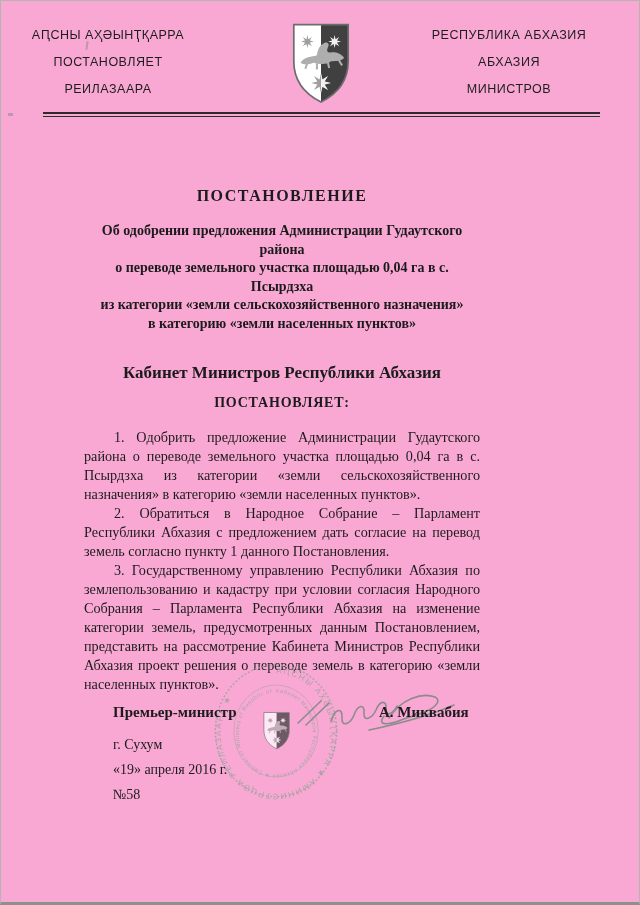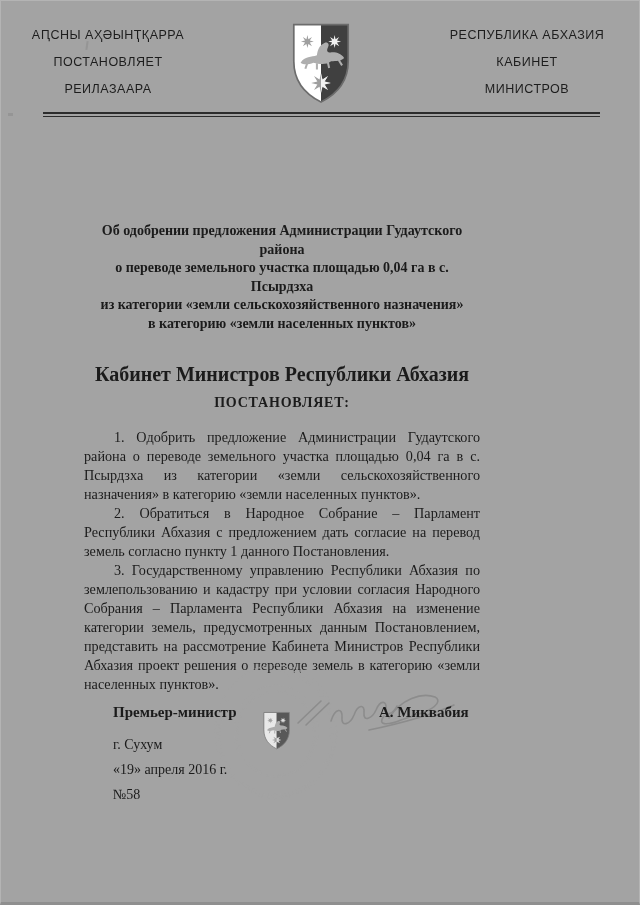--- a/index.html
+++ b/index.html
@@ -1,49 +1,49 @@
 <!DOCTYPE html>
 <html lang="ru"><head>
 <meta charset="utf-8">
 <style>
   html,body{margin:0;padding:0;background:#e8e8e8;}
   .page{
     position:relative; width:640px; height:905px; margin:0 auto;
-    background:#a3a3a3; box-sizing:border-box;
+    background:#f9a8d4; box-sizing:border-box;
     border:1px solid #b4b4b4; border-bottom:3px solid #8f8f8f;
     font-family:"Liberation Serif", serif; color:#1b1b1b; overflow:hidden;
   }
   
   .hdr-block{
     position:absolute; top:21px; text-align:center;
     font-family:"Liberation Sans", sans-serif; font-size:12.5px;
     letter-spacing:.5px; line-height:27px; color:#1d1d1d; white-space:nowrap;
   }
   .hdr-left{left:22px; width:170px;}
-  .hdr-right{left:437px; width:178px;}
+  .hdr-right{left:419px; width:178px;}
   .emblem{position:absolute; left:286px; top:20px; width:68px; height:86px;}
   .rule{
     position:absolute; left:42px; top:111px; width:557px; height:2px;
     border-top:2.5px solid #2c2c2c; border-bottom:1px solid #2c2c2c;
   }
   
   .col{position:absolute; left:83px; width:396px;}
   .doc-title{
     top:186px; text-align:center; font-weight:bold; font-size:16px;
     letter-spacing:1.5px;
   }
   .doc-subtitle{
     top:221px; text-align:center; font-weight:bold; font-size:14px;
     line-height:18.5px;
   }
   .preamble{
     top:306px; text-align:justify; font-size:14.2px; line-height:19px;
     text-indent:30px;
   }
-  .authority{top:362px; text-align:center; font-weight:bold; font-size:20px;}
+  .authority{top:362px; text-align:center; font-weight:bold; font-size:17px;}
   .resolves{top:394px; text-align:center; font-weight:bold; font-size:14px; letter-spacing:.8px;}
   .items{top:427px; font-size:14.2px; line-height:19px;}
   .items p{margin:0; text-align:justify; text-indent:30px;}
   
   .sig-title{position:absolute; left:112px; top:703px; font-weight:bold; font-size:15px;}
   .sig-name{position:absolute; left:378px; top:703px; font-weight:bold; font-size:15px;}
   .foot{position:absolute; left:112px; font-size:14px;}
   .foot-city{top:736px;}
   .foot-date{top:761px;}
   .foot-num{top:786px;}
@@ -93,29 +93,30 @@
     <div>ПОСТАНОВЛЯЕТ</div>
     <div>РЕИЛАЗААРА</div>
   </div>
 
   <svg class="emblem" viewBox="0 0 100 124">
     <use href="#armsG"></use>
   </svg>
 
   <div class="hdr-block hdr-right">
     <div>РЕСПУБЛИКА АБХАЗИЯ</div>
-    <div>КАБИНЕТ</div>
+    <div>АБХАЗИЯ</div>
     <div>МИНИСТРОВ</div>
   </div>
 
   <div class="rule"></div>
 
   <div class="smudge smudge-1"></div>
   <div class="smudge smudge-2"></div>
 
+  <div class="col doc-title">ПОСТАНОВЛЕНИЕ</div>
 
   <div class="col doc-subtitle">
     <div>Об одобрении предложения Администрации Гудаутского района</div>
     <div>о переводе земельного участка площадью 0,04 га в с. Псырдзха</div>
     <div>из категории «земли сельскохозяйственного назначения»</div>
     <div>в категорию «земли населенных пунктов»</div>
   </div>
 
 
   <div class="col authority">Кабинет Министров Республики Абхазия</div>

